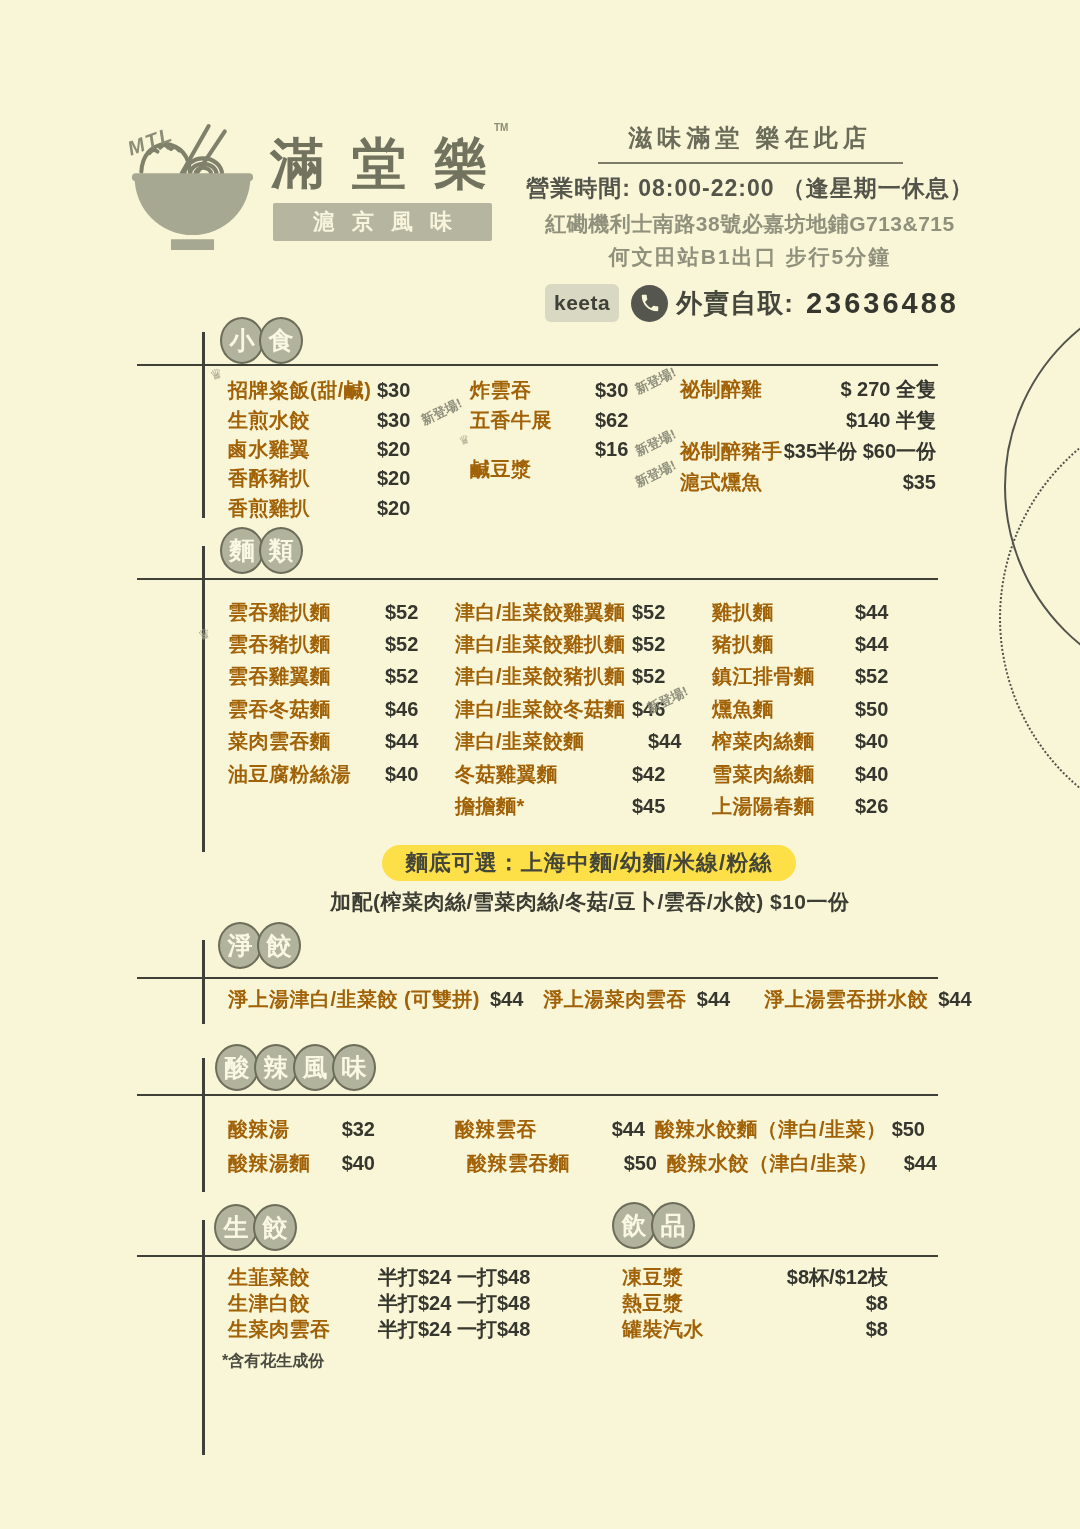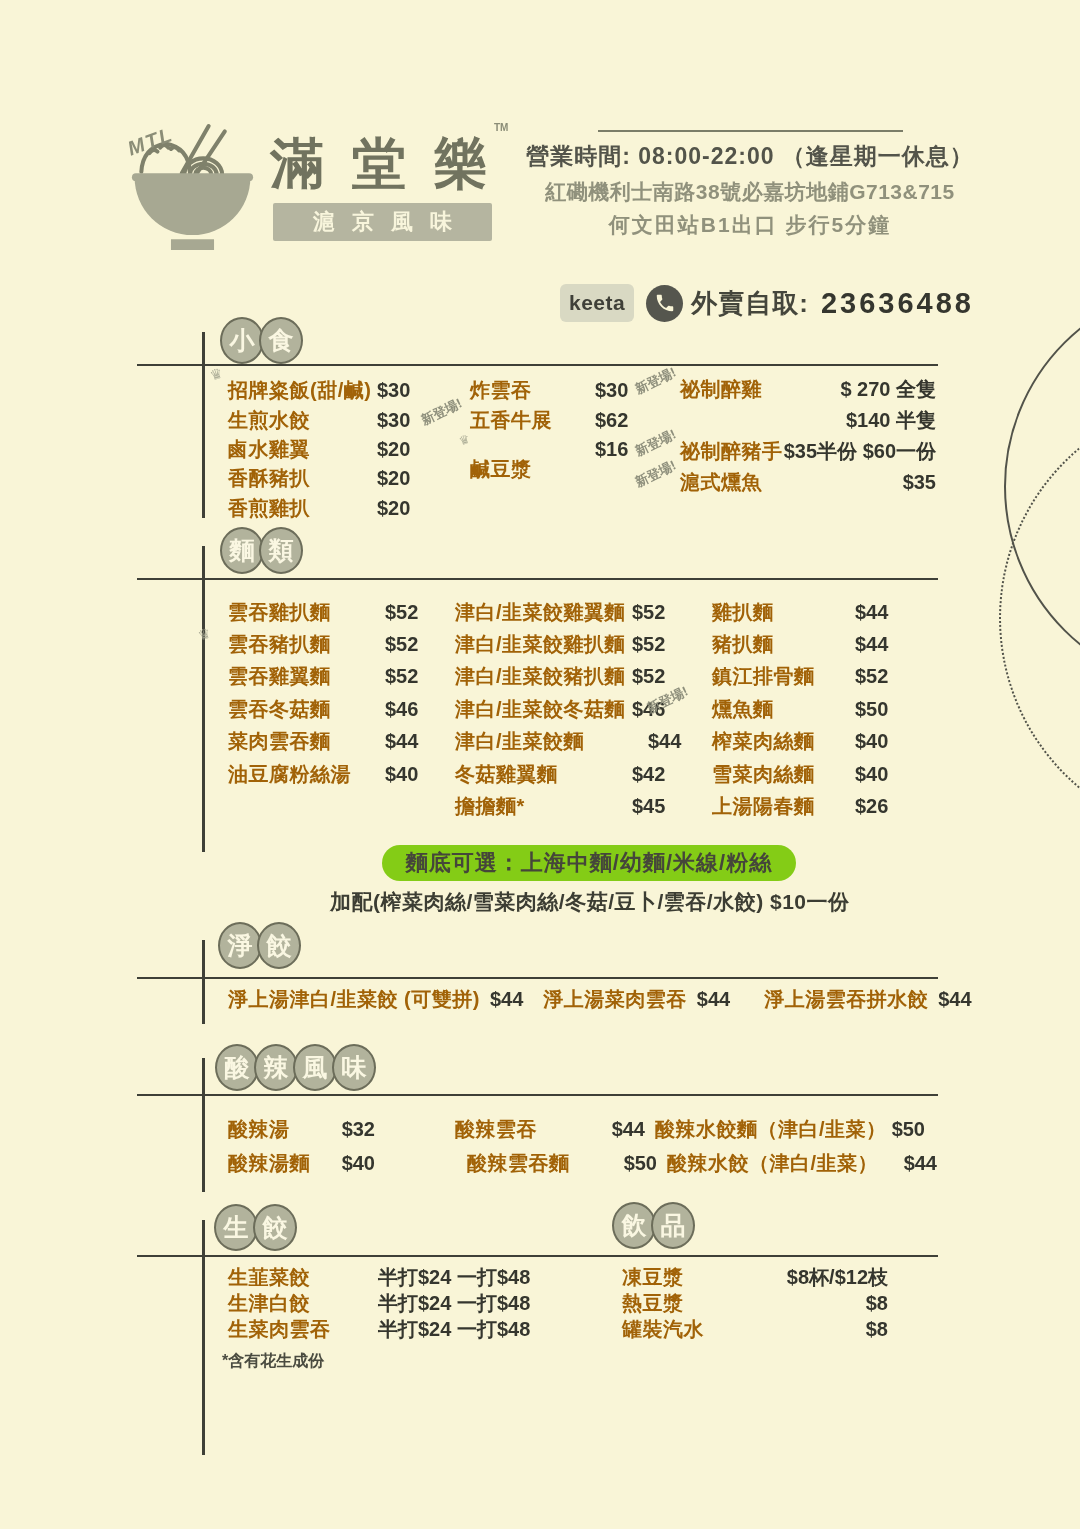--- a/index.html
+++ b/index.html
@@ -15,21 +15,21 @@
   .brand-tm{position:absolute;left:494px;top:122px;font-size:10px;color:#8b8d77;font-weight:700;}
   .brand-sub{position:absolute;left:273px;top:203px;width:219px;height:38px;background:#b5b5a0;
     color:#f8f5dc;font-size:22px;font-weight:700;display:flex;align-items:center;justify-content:center;
     letter-spacing:17px;text-indent:17px;border-radius:2px;}
   .hdr{position:absolute;left:520px;top:122px;width:460px;text-align:center;}
   .tagline{font-size:24px;color:#6a6c59;letter-spacing:5px;font-weight:600;}
   .tagline-rule{width:305px;border-top:2px solid #7b7d68;margin:8px auto 0 auto;}
   .hours{margin-top:9px;font-size:23px;color:#53544a;font-weight:700;letter-spacing:1px;}
   .addr1{margin-top:6px;font-size:21px;color:#90917c;font-weight:600;letter-spacing:0.5px;}
   .addr2{margin-top:5px;font-size:21px;color:#90917c;font-weight:600;letter-spacing:2px;}
-  .phone-row{position:absolute;left:560px;top:284px;display:flex;align-items:center;}
+  .phone-row{position:absolute;left:545px;top:284px;display:flex;align-items:center;}
   .keeta{background:#d9d9c3;color:#3f4038;font-size:21px;font-weight:800;border-radius:6px;
     padding:7px 9px;letter-spacing:0.5px;}
   .phone-circle{width:37px;height:37px;border-radius:50%;background:#55564e;margin-left:12px;
     display:flex;align-items:center;justify-content:center;}
   .pickup{margin-left:8px;font-size:26px;font-weight:800;color:#45463c;letter-spacing:1px;}
   .phone-num{margin-left:12px;font-size:29px;font-weight:800;color:#35362e;letter-spacing:3px;}
 
   
   .vline{position:absolute;left:202px;width:3px;background:#3f4037;}
   .hrule{position:absolute;left:137px;width:801px;height:2px;background:#3f4037;}
@@ -49,21 +49,21 @@
     transform:rotate(-26deg);white-space:nowrap;}
   .doodle{position:absolute;font-size:14px;color:#a3a48f;transform:rotate(-18deg);opacity:0.85;}
 
   .hs-row{position:absolute;left:228px;display:flex;height:32px;align-items:center;}
   .hs-cell{display:flex;align-items:center;}
   .hs-price{margin-left:auto;font-size:20px;font-weight:800;color:#35362e;white-space:nowrap;}
   .pd-row{position:absolute;left:228px;display:flex;height:26px;align-items:center;}
   .pd-cell{display:flex;align-items:center;}
   .pd-price{margin-left:10px;font-size:20px;font-weight:800;color:#35362e;white-space:nowrap;}
 
-  .pill{position:absolute;left:382px;top:845px;width:414px;height:36px;background:#84cc16;
+  .pill{position:absolute;left:382px;top:845px;width:414px;height:36px;background:#fde047;
     border-radius:18px;display:flex;align-items:center;justify-content:center;
     font-size:22px;font-weight:800;color:#45463a;letter-spacing:1px;}
   .addon{position:absolute;left:330px;top:888px;font-size:21px;font-weight:800;color:#3c3d33;letter-spacing:0.5px;}
   .footnote{position:absolute;left:222px;top:1351px;font-size:16px;font-weight:700;color:#4a4b40;}
 
   
   .arc-solid{position:absolute;left:1004px;top:282px;width:405px;height:405px;border-radius:50%;
     border:2.5px solid #52534a;}
   .arc-dotted{position:absolute;left:999px;top:396px;width:440px;height:440px;border-radius:50%;
     border:2.5px dotted #52534a;}
@@ -91,20 +91,21 @@
       <rect x="5" y="41" width="90" height="6" rx="3" fill="#a7a892"></rect>
       <path d="M34 90 h32 v8 h-32 z" fill="#a7a892"></path>
     </svg>
   </div>
   <div class="mtl-script">MTL</div>
   <div class="brand-name">滿堂樂</div>
   <div class="brand-tm">TM</div>
   <div class="brand-sub">滬京風味</div>
 
   <div class="hdr">
+    <div class="tagline">滋味滿堂 樂在此店</div>
     <div class="tagline-rule"></div>
     <div class="hours">營業時間: 08:00-22:00 （逢星期一休息）</div>
     <div class="addr1">紅磡機利士南路38號必嘉坊地鋪G713&amp;715</div>
     <div class="addr2">何文田站B1出口 步行5分鐘</div>
   </div>
 
   <div class="phone-row">
     <span class="keeta">keeta</span>
     <span class="phone-circle">
       <svg width="22" height="22" viewBox="0 0 24 24">

